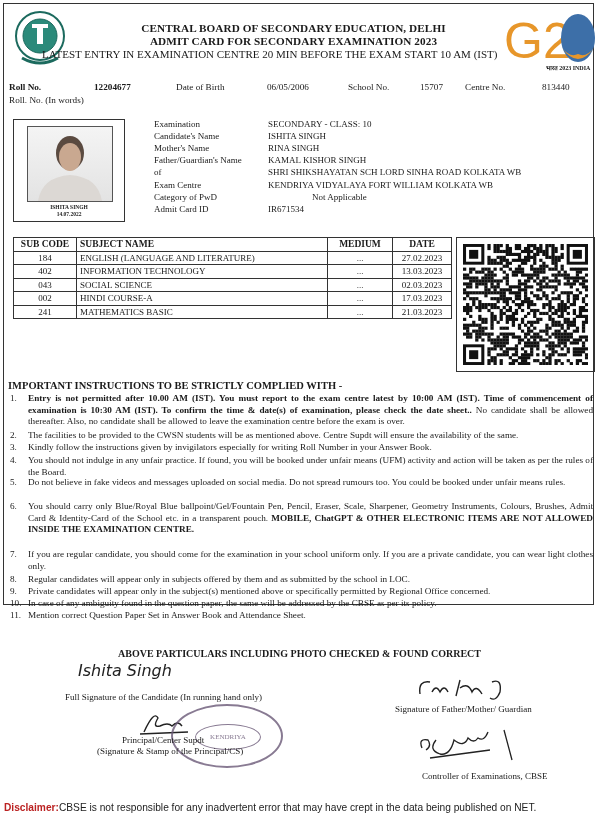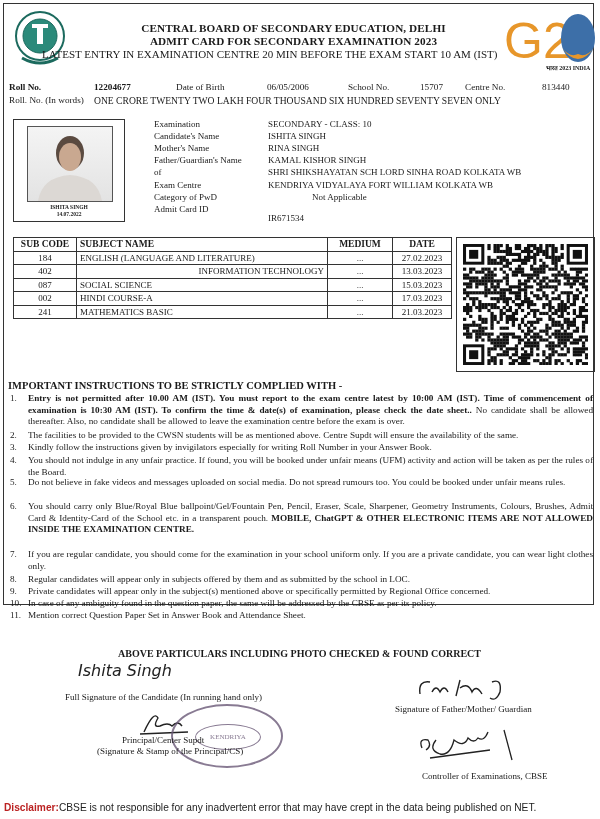--- a/index.html
+++ b/index.html
@@ -60,21 +60,20 @@
 
   <div class="row b" style="left:5px;top:78px;">Roll No.</div>
   <div class="row b" style="left:90px;top:78px;">12204677</div>
   <div class="row" style="left:172px;top:78px;">Date of Birth</div>
   <div class="row" style="left:263px;top:78px;">06/05/2006</div>
   <div class="row" style="left:344px;top:78px;">School No.</div>
   <div class="row" style="left:416px;top:78px;">15707</div>
   <div class="row" style="left:461px;top:78px;">Centre No.</div>
   <div class="row" style="left:538px;top:78px;">813440</div>
   <div class="row" style="left:5px;top:91px;">Roll. No. (In words)</div>
-  <div class="row" style="left:90px;top:91px;font-size:9.6px;">ONE CRORE TWENTY TWO LAKH FOUR THOUSAND SIX HUNDRED SEVENTY SEVEN ONLY</div>
 
   <div class="photo-box">
     <div class="photo">
       <svg width="84" height="74" viewBox="0 0 84 74">
         <ellipse cx="42" cy="26" rx="14" ry="17" fill="#5a4a40"></ellipse>
         <ellipse cx="42" cy="30" rx="11" ry="14" fill="#c9a890"></ellipse>
         <path d="M10 74 Q14 50 42 48 Q70 50 74 74Z" fill="#dcd8d4"></path>
       </svg>
     </div>
     <div class="photo-cap" style="top:84px;">ISHITA SINGH</div>
@@ -90,50 +89,50 @@
       <div class="det-val" style="top: 139px;">RINA SINGH</div>
       <div class="det-lab" style="top: 151px;">Father/Guardian's Name</div>
       <div class="det-val" style="top: 151px;">KAMAL KISHOR SINGH</div>
       <div class="det-lab" style="top: 163px;">of</div>
       <div class="det-val" style="top: 163px;">SHRI SHIKSHAYATAN SCH LORD SINHA ROAD KOLKATA WB</div>
       <div class="det-lab" style="top: 176px;">Exam Centre</div>
       <div class="det-val" style="top: 176px;">KENDRIYA VIDYALAYA FORT WILLIAM KOLKATA WB</div>
       <div class="det-lab" style="top: 188px;">Category of PwD</div>
       <div class="det-val" style="top: 188px; margin-left: 44px;">Not Applicable</div>
       <div class="det-lab" style="top: 200px;">Admit Card ID</div>
-      <div class="det-val" style="top: 209px; font-family: Liberation Serif, serif;">IR671534</div>
+      <div class="det-val" style="top: 200px; font-family: Liberation Serif, serif;">IR671534</div>
     </div>
 
   <table class="subj">
     <thead>
       <tr>
         <th style="width:56px;text-align:center;">SUB CODE</th>
         <th style="width:244px;text-align:left;">SUBJECT NAME</th>
         <th style="width:58px;text-align:center;">MEDIUM</th>
         <th style="width:52px;text-align:center;">DATE</th>
       </tr>
     </thead>
     <tbody id="subj-body">
         <tr>
           <td style="text-align: center;">184</td>
           <td style="text-align: left;">ENGLISH (LANGUAGE AND LITERATURE)</td>
           <td style="text-align: center;">...</td>
           <td style="text-align: center;">27.02.2023</td>
         </tr>
         <tr>
           <td style="text-align: center;">402</td>
-          <td style="text-align: right;">INFORMATION TECHNOLOGY</td>
+          <td style="text-align: left;">INFORMATION TECHNOLOGY</td>
           <td style="text-align: center;">...</td>
           <td style="text-align: center;">13.03.2023</td>
         </tr>
         <tr>
-          <td style="text-align: center;">087</td>
+          <td style="text-align: center;">043</td>
           <td style="text-align: left;">SOCIAL SCIENCE</td>
           <td style="text-align: center;">...</td>
-          <td style="text-align: center;">15.03.2023</td>
+          <td style="text-align: center;">02.03.2023</td>
         </tr>
         <tr>
           <td style="text-align: center;">002</td>
           <td style="text-align: left;">HINDI COURSE-A</td>
           <td style="text-align: center;">...</td>
           <td style="text-align: center;">17.03.2023</td>
         </tr>
         <tr>
           <td style="text-align: center;">241</td>
           <td style="text-align: left;">MATHEMATICS BASIC</td>

